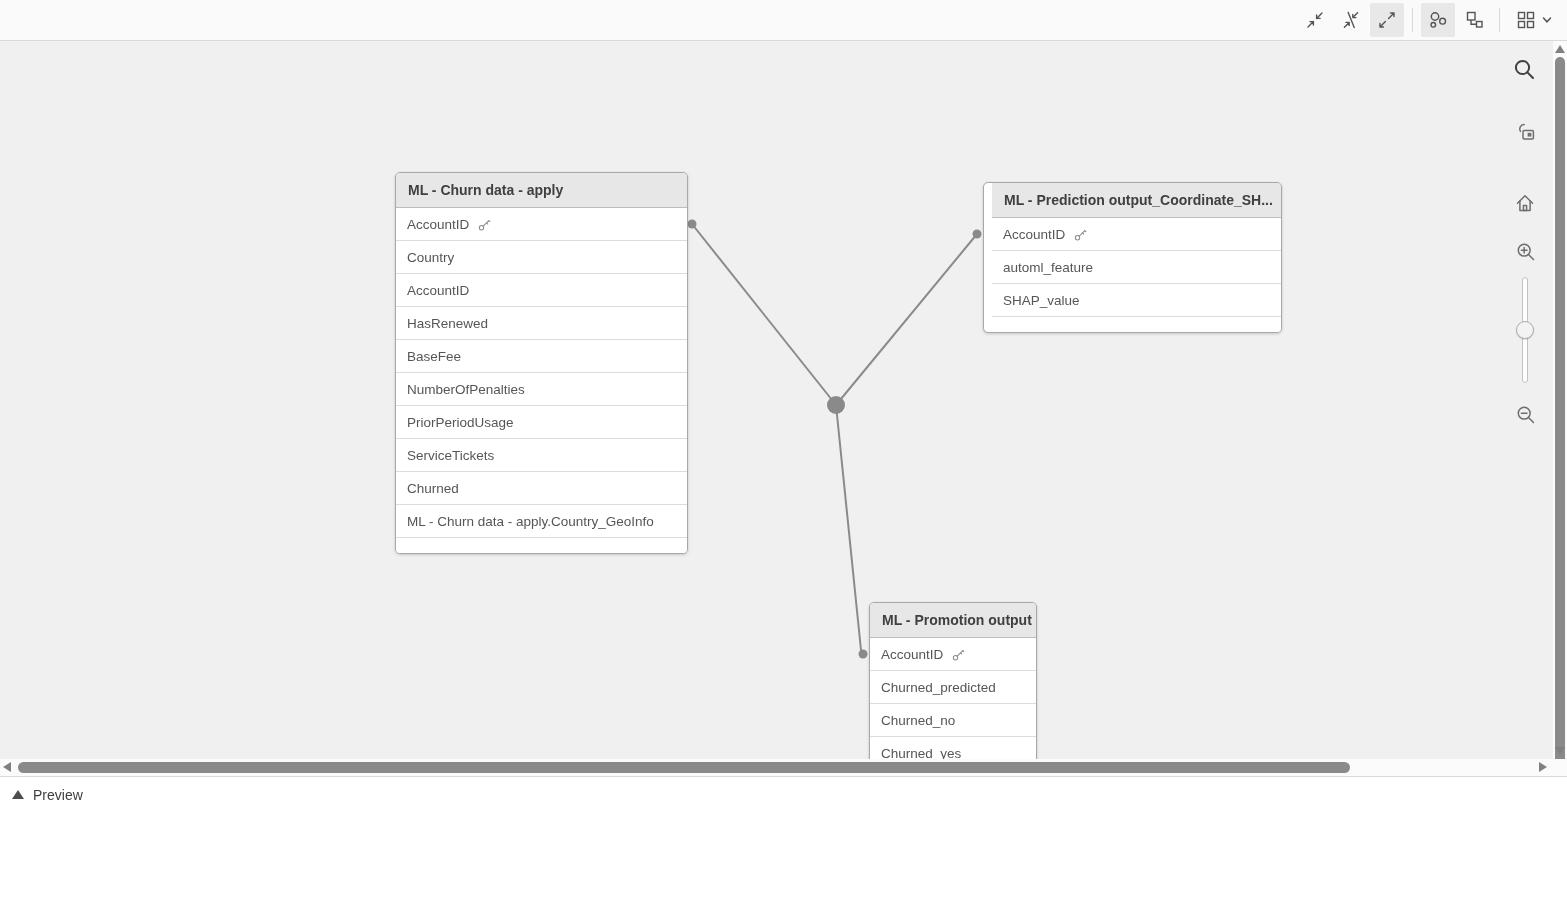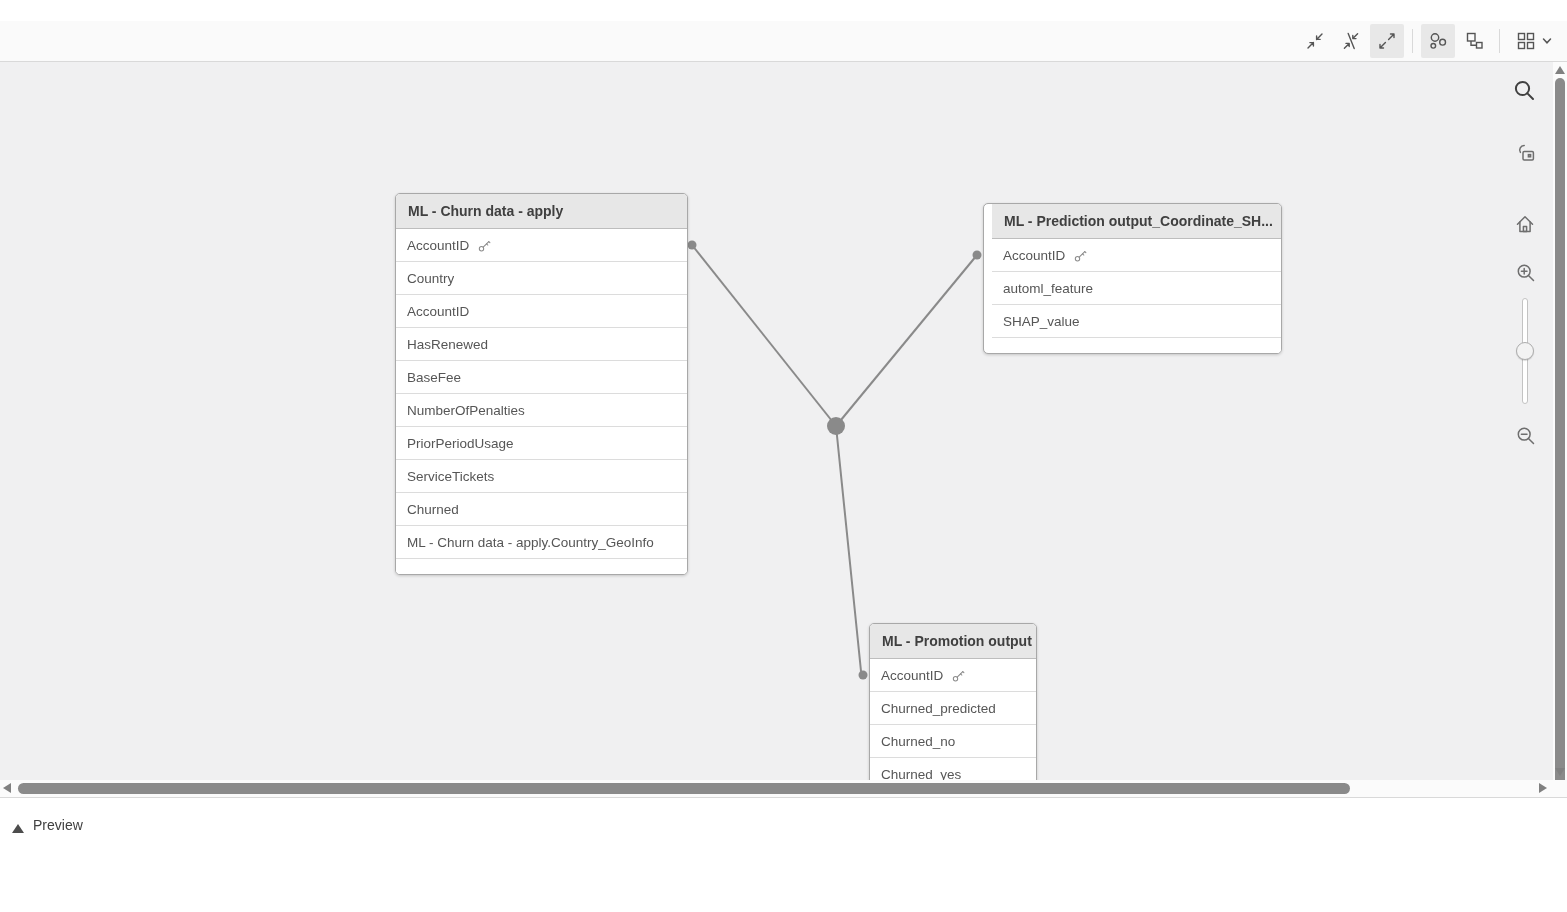--- a/index.html
+++ b/index.html
@@ -1,17 +1,17 @@
 <!DOCTYPE html>
 <html><head>
 <meta charset="utf-8">
 <style>
   * { margin:0; padding:0; box-sizing:border-box; }
   html,body { width:1567px; height:912px; overflow:hidden; font-family:"Liberation Sans", sans-serif; background:#fff; user-select:none; }
-  .app { position:relative; width:1567px; height:812px;margin-top:21px; }
+  .app { position:relative; width:1567px; height:812px; }
 
   
   .topbar { position:absolute; top:0; left:0; right:0; height:41px; background:#fafafa; border-bottom:1px solid #d9d9d9; display:flex; align-items:center; justify-content:flex-end; padding-right:6px; }
   .tb-btn { width:34px; height:34px; display:flex; align-items:center; justify-content:center; border-radius:2px; margin:0 1px; cursor:pointer; }
   .tb-btn.active { background:#e8e8e8; }
   .tb-btn.wide { width:52px; gap:2px; }
   .tb-sep { width:1px; height:24px; background:#d9d9d9; margin:0 7px; }
 
   
   .canvas { position:absolute; top:41px; left:0; right:0; bottom:36px; background:#f0f0f1; overflow:hidden; }
@@ -45,21 +45,21 @@
   .hscroll { position:absolute; left:0; right:0; bottom:0; height:17px; background:#fbfbfb; }
   .hthumb  { position:absolute; left:18px; top:3px; width:1332px; height:11px; background:#8a8a8a; border-radius:6px; cursor:grab; }
   .arr { position:absolute; width:0; height:0; cursor:pointer; }
   .arr-up    { right:2px; top:4px;    border-left:5px solid transparent; border-right:5px solid transparent; border-bottom:8px solid #808080; }
   .arr-down  { right:2px; bottom:4px; border-left:5px solid transparent; border-right:5px solid transparent; border-top:8px solid #808080; }
   .arr-left  { left:3px; top:3px;     border-top:5.5px solid transparent; border-bottom:5.5px solid transparent; border-right:8px solid #808080; }
   .arr-right { right:20px; top:3px;   border-top:5.5px solid transparent; border-bottom:5.5px solid transparent; border-left:8px solid #808080; }
 
   
   .preview-bar { position:absolute; left:0; right:0; bottom:0; height:36px; background:#fff; border-top:1px solid #d9d9d9; display:flex; align-items:center; }
-  .preview-toggle { display:flex; align-items:flex-end; gap:9px; padding:0 12px; height:100%; cursor:pointer; }
+  .preview-toggle { display:flex; align-items:center; gap:9px; padding:0 12px; height:100%; cursor:pointer; }
   .tri-up { width:0; height:0; border-left:6.5px solid transparent; border-right:6.5px solid transparent; border-bottom:9px solid #4d4d4d; }
   .preview-label { font-size:14px; color:#404040; }
 
   svg.icon { display:block; }
 </style>
 </head>
 <body>
 
 <div class="app">
 

